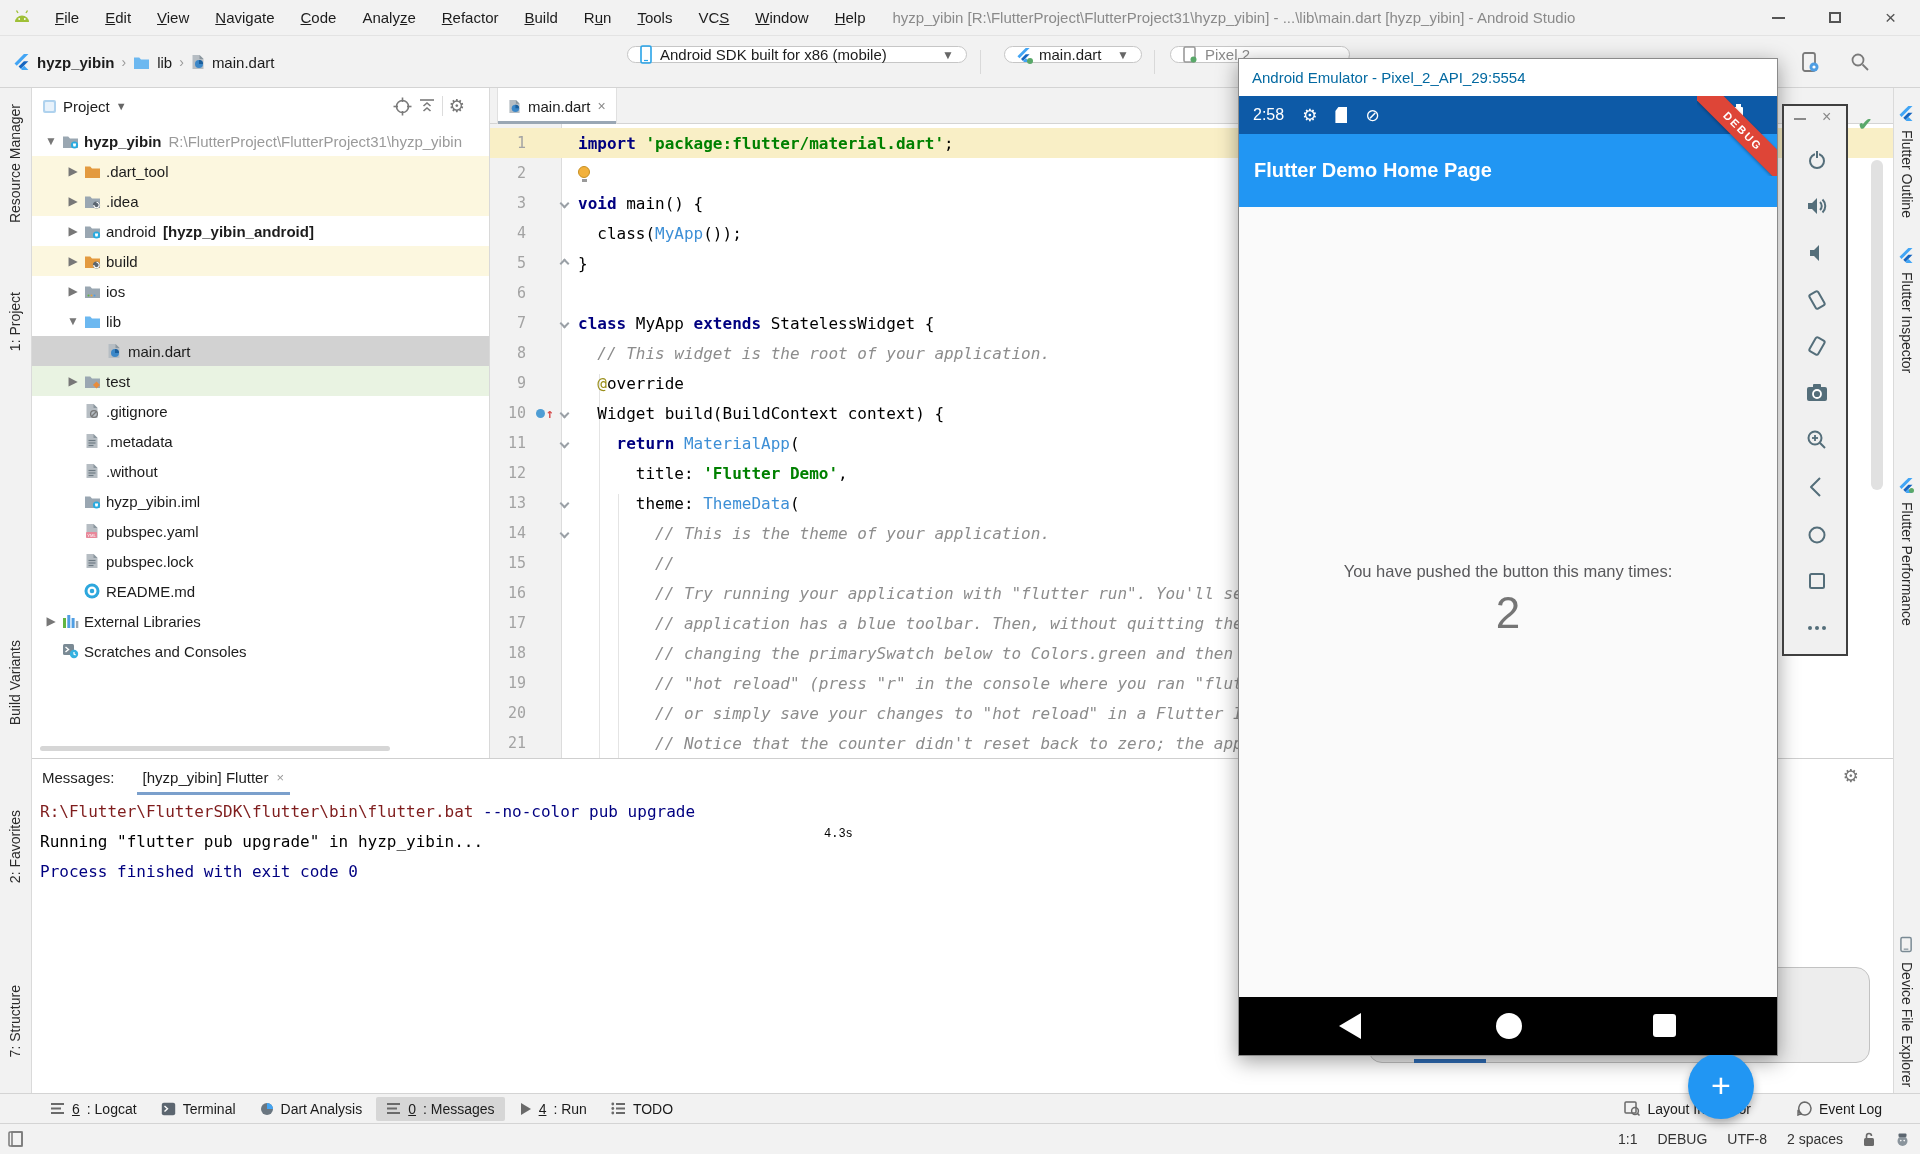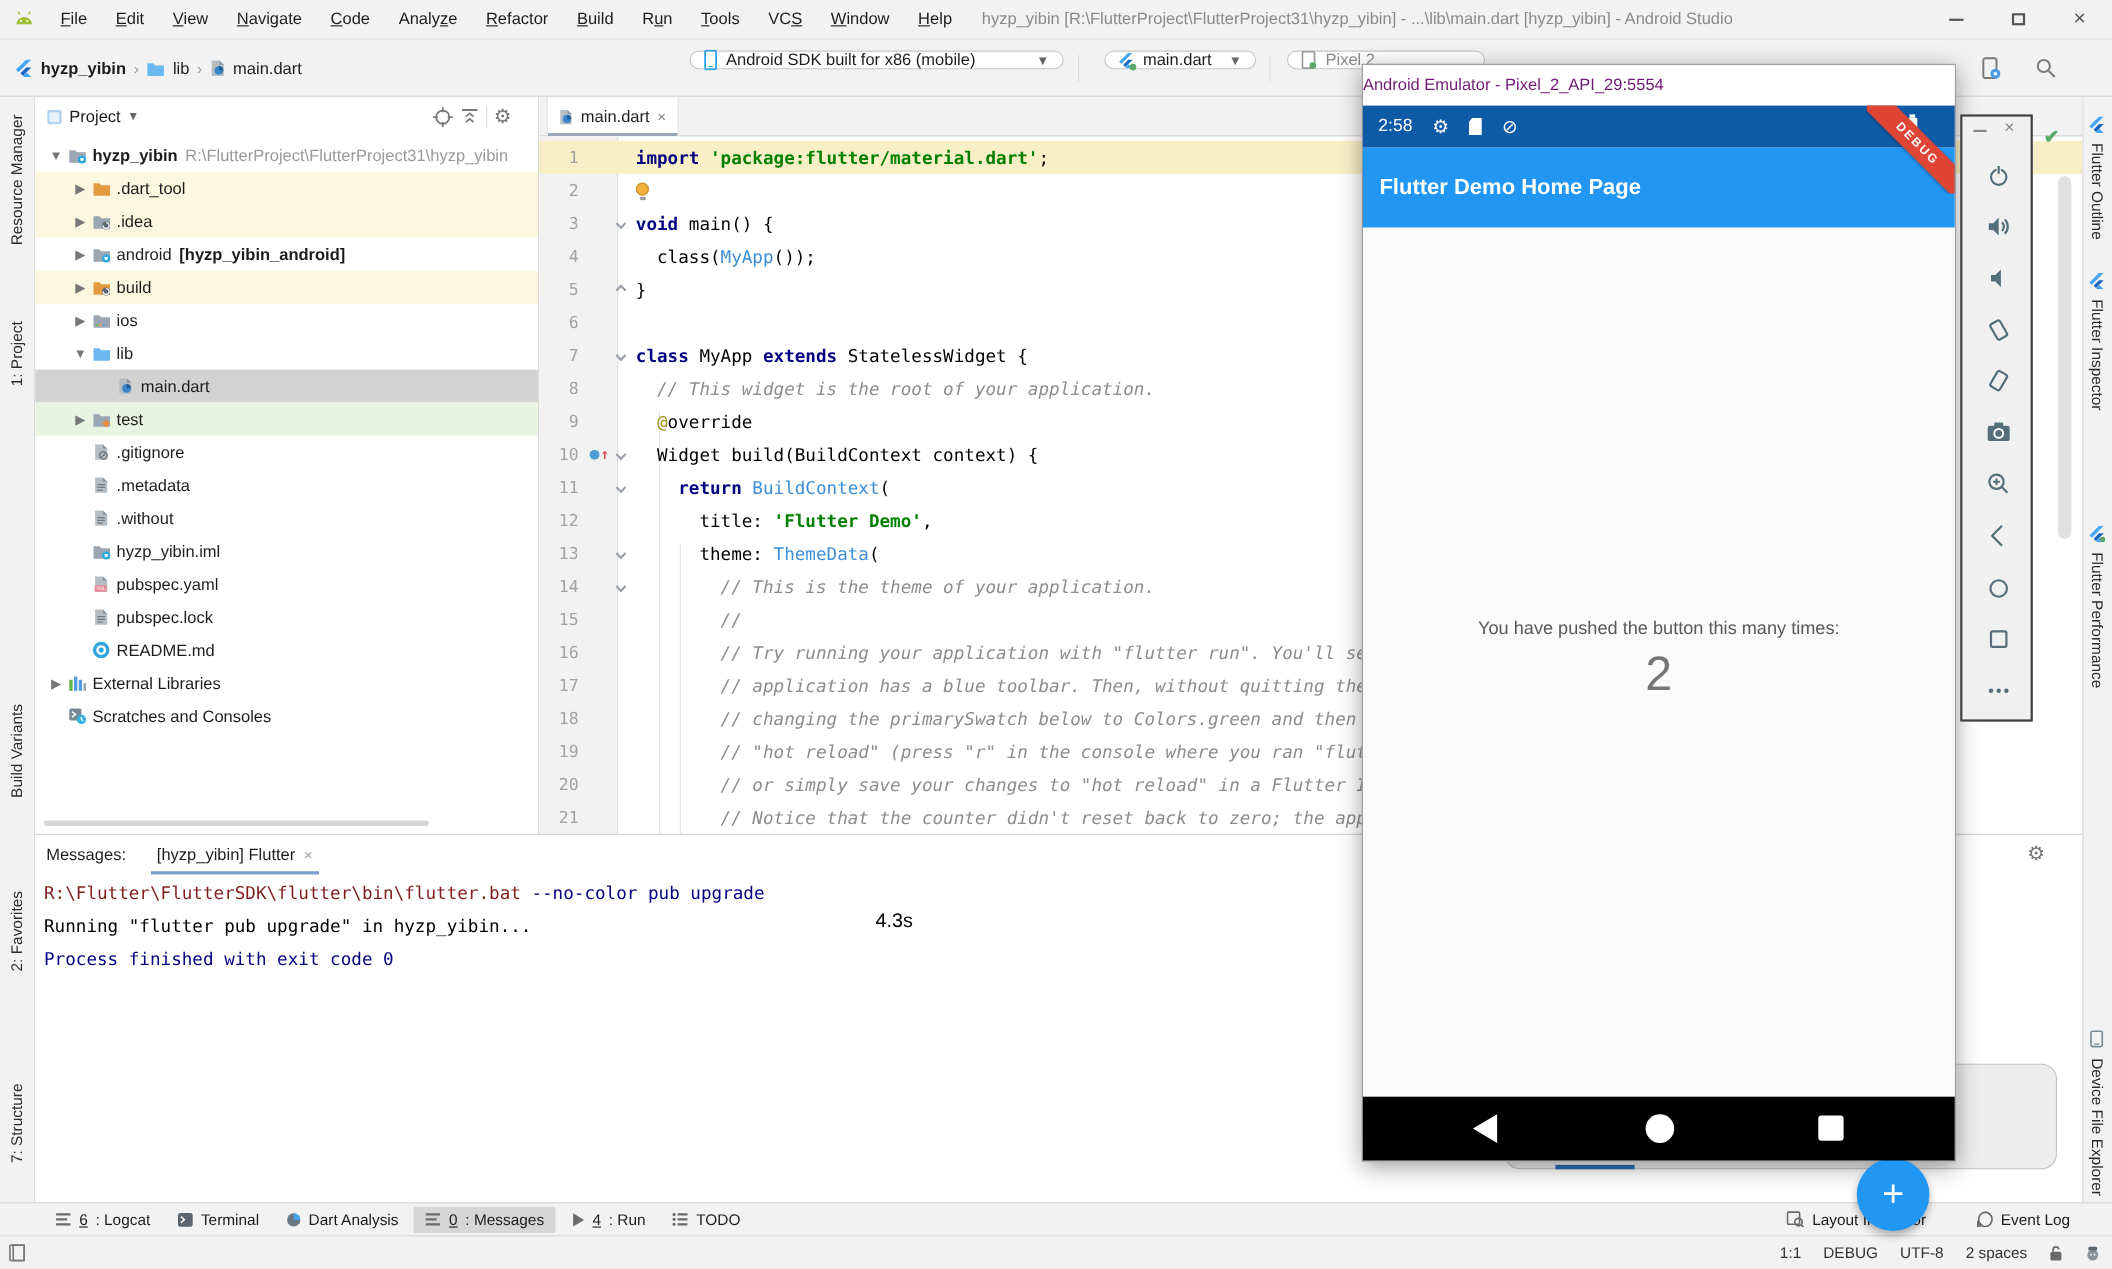--- a/index.html
+++ b/index.html
@@ -87,39 +87,39 @@
   .messages{position:absolute;left:32px;top:758px;width:1861px;height:335px;background:#fff;border-top:1px solid #cfcfcf;z-index:1}
   .mhead{height:36px;display:flex;align-items:center;font-size:15px;position:relative}
   .mlabel{margin-left:10px;color:#1f1f1f}
   .mtab{margin-left:22px;display:flex;align-items:center;gap:8px;height:36px;padding:0 6px;box-shadow:inset 0 -3px 0 #7ba0cc}
   .mtab .x{color:#9a9a9a;font-size:13px}
   .mtools{position:absolute;right:16px;top:8px;display:flex;gap:18px;align-items:center}
   .console{position:absolute;left:8px;top:38px;font-family:"DejaVu Sans Mono",monospace;font-size:16px;line-height:30px;white-space:pre}
   .cl-link{color:#7f1d1d;}
   .cl-navy{color:#000080}
   .cl-plain{color:#000}
-  .duration{position:absolute;left:764px;top:68px;font-family:Liberation Sans, sans-serif;font-size:18px;color:#000}
+  .duration{position:absolute;left:792px;top:68px;font-family:Liberation Mono, monospace;font-size:12px;color:#000}
 
   
   .bbar{position:absolute;left:0;top:1093px;width:1920px;height:30px;background:#f2f2f2;border-top:1px solid #d4d4d4;display:flex;align-items:center;z-index:2}
   .bitems{display:flex;align-items:center;gap:4px;margin-left:40px}
   .bitem{display:flex;align-items:center;gap:7px;font-size:14px;padding:4px 10px;border-radius:2px}
   .bitem.active{background:#d6d6d6}
   .britems{margin-left:auto;display:flex;align-items:center;gap:26px;padding-right:28px}
   .bitem u{text-decoration:underline}
   .sbar{position:absolute;left:0;top:1123px;width:1920px;height:31px;background:#f2f2f2;border-top:1px solid #d4d4d4;display:flex;align-items:center;font-size:14px;color:#333;z-index:2}
   .sbar-right{margin-left:auto;display:flex;align-items:center;gap:20px;padding-right:10px}
 
   
   .graypanel{position:absolute;left:1368px;top:967px;width:502px;height:96px;background:#ededed;border:1px solid #c2c2c2;border-radius:14px;z-index:5}
   .bluefrag{position:absolute;left:1414px;top:1059px;width:72px;height:4px;background:#2f6db6;z-index:6}
 
   
   .emu{position:absolute;left:1238px;top:58px;width:540px;height:998px;background:#fff;border:1px solid #8a8a8a;box-shadow:0 5px 20px rgba(0,0,0,.38);z-index:50;display:flex;flex-direction:column}
-  .emu-title{height:37px;display:flex;align-items:center;font-size:15px;color:#701a75;background:#fff}
+  .emu-title{height:37px;display:flex;align-items:center;padding-left:13px;font-size:15px;color:#0369a1;background:#fff}
   .emu-status{height:38px;background:#0d5aa7;display:flex;align-items:center;gap:18px;padding-left:14px;color:#fff;position:relative}
   .emu-time{font-size:16px}
   .emu-appbar{height:73px;background:#2196f3;display:flex;align-items:center;padding-left:15px}
   .emu-appbar-title{color:#fff;font-size:20px;font-weight:bold}
   .emu-body{flex:1;background:#fafafa;position:relative}
   .counter-label{position:absolute;left:0;right:0;top:355px;text-align:center;font-size:16.5px;color:#59595c}
   .counter-value{position:absolute;left:0;right:0;top:381px;text-align:center;font-size:44px;color:#757575;font-weight:normal}
   .fab{position:absolute;left:449px;top:846px;width:66px;height:66px;border-radius:50%;background:#2196f3;box-shadow:0 4px 8px rgba(0,0,0,.3);display:flex;align-items:center;justify-content:center}
   .fab span{color:#fff;font-size:34px;font-weight:300;line-height:1;margin-top:-3px}
   .emu-nav{height:58px;background:#000;position:relative}
@@ -619,21 +619,21 @@
           <span class="chev down"></span>
         </span>
         <span class="ctext"><span class="sp">  Widget build(BuildContext context) {</span></span>
       </div>
       <div class="cline">
         <span class="lnum">11</span>
         <span class="gico"></span>
         <span class="fold">
           <span class="chev down"></span>
         </span>
-        <span class="ctext"><span class="sp">    </span><span class="sk">return </span><span class="st">BuildContext</span><span class="sp">(</span></span>
+        <span class="ctext"><span class="sp">    </span><span class="sk">return </span><span class="st">MaterialApp</span><span class="sp">(</span></span>
       </div>
       <div class="cline">
         <span class="lnum">12</span>
         <span class="gico"></span>
         <span class="fold"></span>
         <span class="ctext"><span class="sp">      title: </span><span class="ss">'Flutter Demo'</span><span class="sp">,</span></span>
       </div>
       <div class="cline">
         <span class="lnum">13</span>
         <span class="gico"></span>

